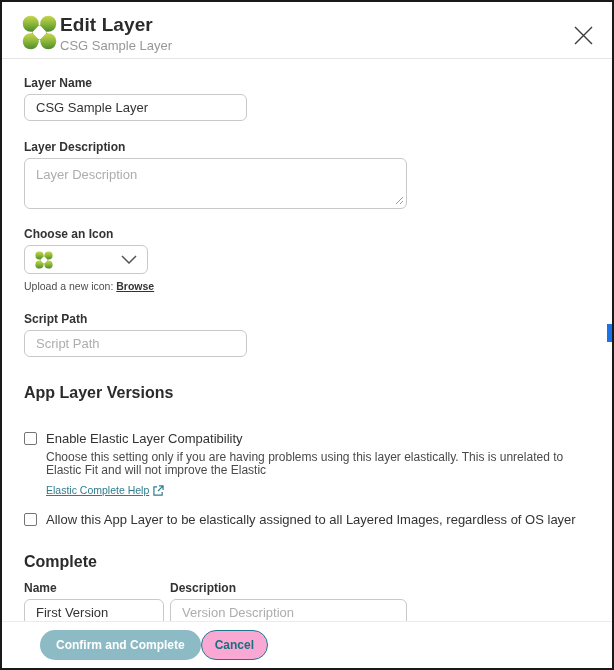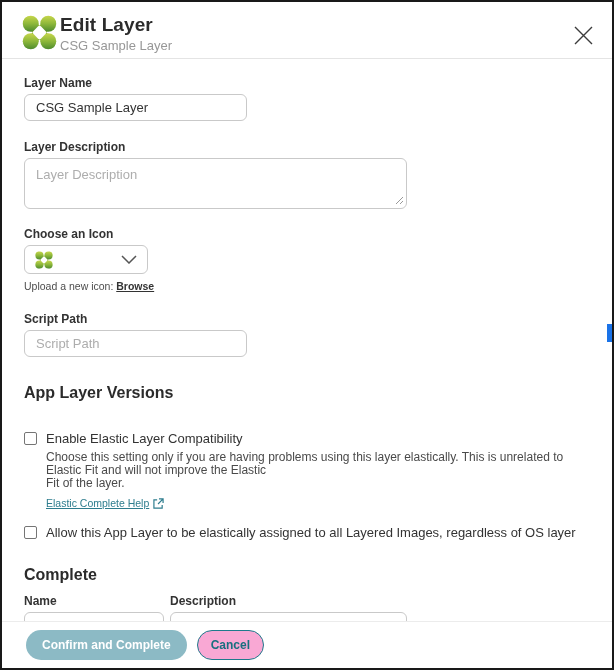--- a/index.html
+++ b/index.html
@@ -106,22 +106,22 @@
   .versions-row { display: flex; gap: 6px; margin-top: 10px; }
   .v-col-name { width: 140px; }
   .v-col-desc { width: 237px; }
   .v-col-name input, .v-col-desc input { width: 100%; height: 27px; margin-top: 4px; }
   
   .dlg-footer {
     position: absolute; left: 0; right: 0; bottom: 0;
     height: 47px;
     border-top: 1px solid #ececec;
     background: #fff;
-    display: flex; align-items: center; gap: 10px;
-    padding-left: 24px;
+    display: flex; align-items: center; 
+    padding-left: 38px;
   }
   .btn {
     font-family: "Liberation Sans", sans-serif;
     font-size: 12px; font-weight: bold;
     height: 30px; border-radius: 15px;
     cursor: pointer;
   }
   .btn-confirm {
     background: #8cbac5; color: #fff;
     border: none; padding: 0 16px;
@@ -211,21 +211,20 @@
     <input type="text" class="script-path-input" placeholder="Script Path" style="">
 
     <div class="section-heading h-settings">App Layer Versions</div>
 
     <div class="check-row cr-1">
       <input type="checkbox" style="">
       <label class="check-label">Enable Elastic Layer Compatibility</label>
     </div>
     <div class="help-text">
       <span>Choose this setting only if you are having problems using this layer elastically. This is unrelated to Elastic Fit and will not improve the Elastic</span>
-      <span>Fit of the layer.</span>
     </div>
     <div class="help-link-row">
       <a class="help-link">Elastic Complete Help</a>
       <svg width="11" height="11" viewBox="0 0 12 12">
         <path d="M4.5 2 H1 V11 H10 V7.5" stroke="#2e7d8e" stroke-width="1.3" fill="none"></path>
         <path d="M6.5 1 H11 V5.5 M11 1 L5.5 6.5" stroke="#2e7d8e" stroke-width="1.3" fill="none"></path>
       </svg>
     </div>
 
     <div class="check-row cr-2">

